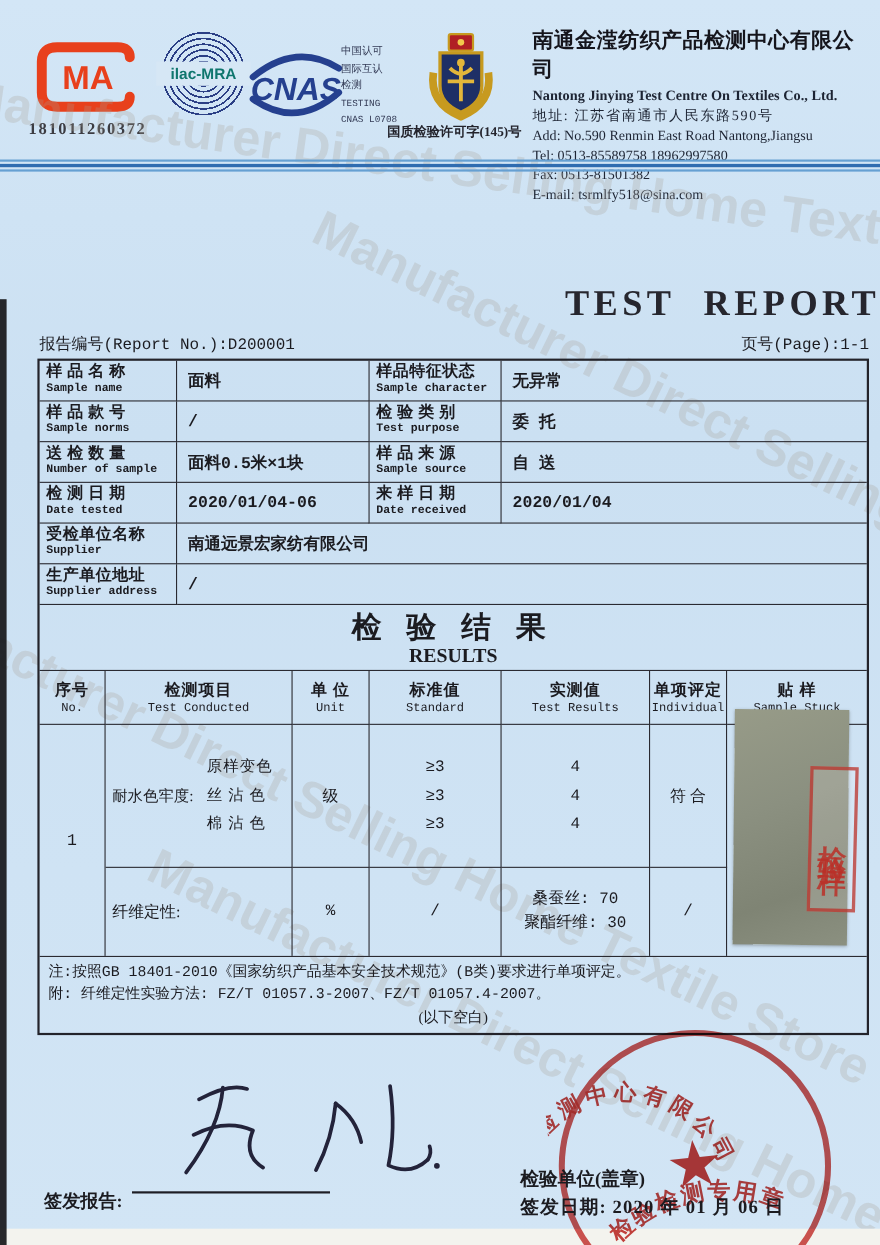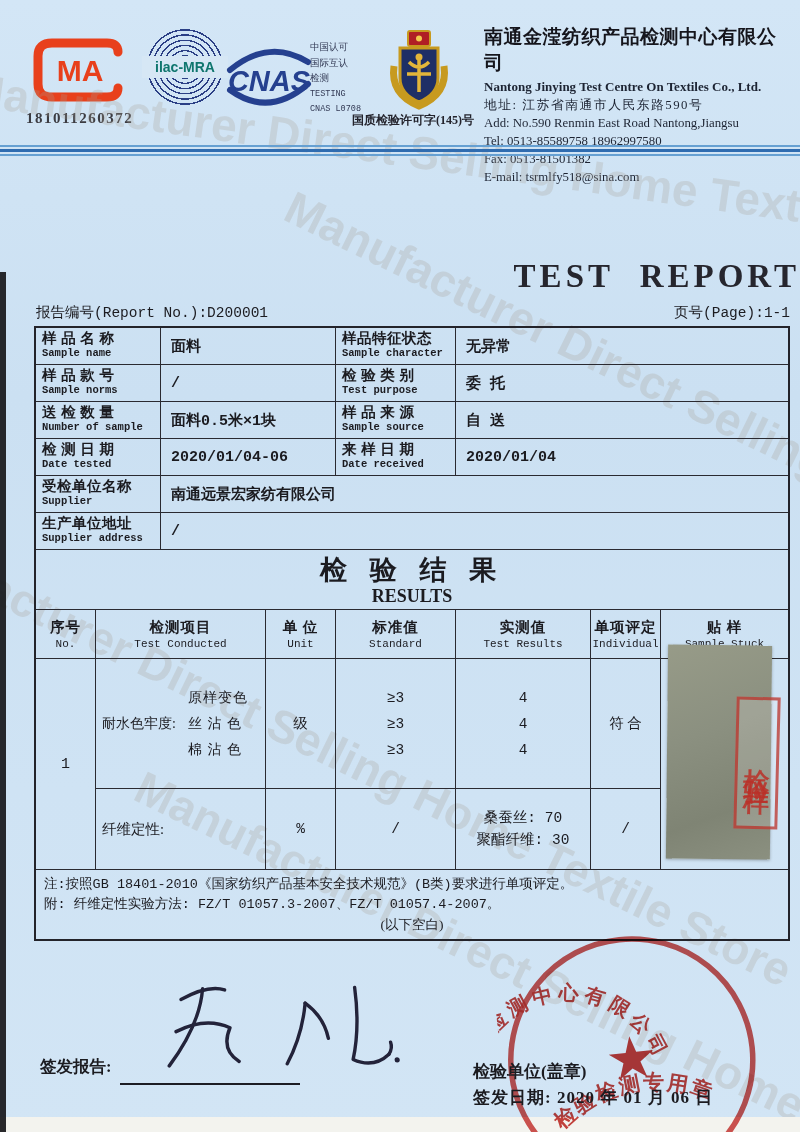--- a/index.html
+++ b/index.html
@@ -73,21 +73,21 @@
     background:linear-gradient(160deg,#979b88 0%,#8b9080 40%,#7f8474 75%,#8b9080 100%);
     transform:rotate(0.6deg);box-shadow:0 1px 3px rgba(40,40,40,0.35);}
   .sample-seal{position:absolute;left:74px;top:38px;width:38px;height:126px;z-index:4;
     border:3px solid rgba(186,48,40,0.75);color:rgba(186,48,40,0.85);
     display:flex;align-items:center;justify-content:center;transform:rotate(1.5deg);
     background:rgba(255,250,248,0.18);}
   .seal-txt{writing-mode:vertical-rl;text-orientation:upright;font-size:26px;font-weight:700;letter-spacing:10px;}
   .notes{box-sizing:border-box;padding:5px 8px 4px 8px;font-size:13.5px;line-height:20px;}
   .notes .c{text-align:center;}
   
-  .sign-label{position:absolute;left:40px;top:1056px;font-size:16.5px;font-weight:700;z-index:2;}
+  .sign-label{position:absolute;left:40px;top:1081px;font-size:16.5px;font-weight:700;z-index:2;}
   .sign-line{position:absolute;left:120px;top:1083px;width:180px;border-top:2px solid #1d1d24;z-index:2;}
   .signature{position:absolute;left:140px;top:972px;z-index:3;transform:rotate(-2deg);}
   .unit-label{position:absolute;left:473px;top:1060px;font-size:17px;font-weight:700;z-index:6;}
   .date-line{position:absolute;left:473px;top:1086px;font-size:17px;font-weight:700;z-index:6;letter-spacing:1px;}
   .stamp{position:absolute;left:502px;top:930px;z-index:5;transform:rotate(-6deg);mix-blend-mode:multiply;}
   .bottom-strip{position:absolute;left:0;top:1117px;width:800px;height:15px;background:#f3f3ee;z-index:3;}
   .left-strip{position:absolute;left:0;top:272px;width:6px;height:860px;background:#17171a;opacity:0.92;z-index:4;}
 </style>
 </head>
 <body>

